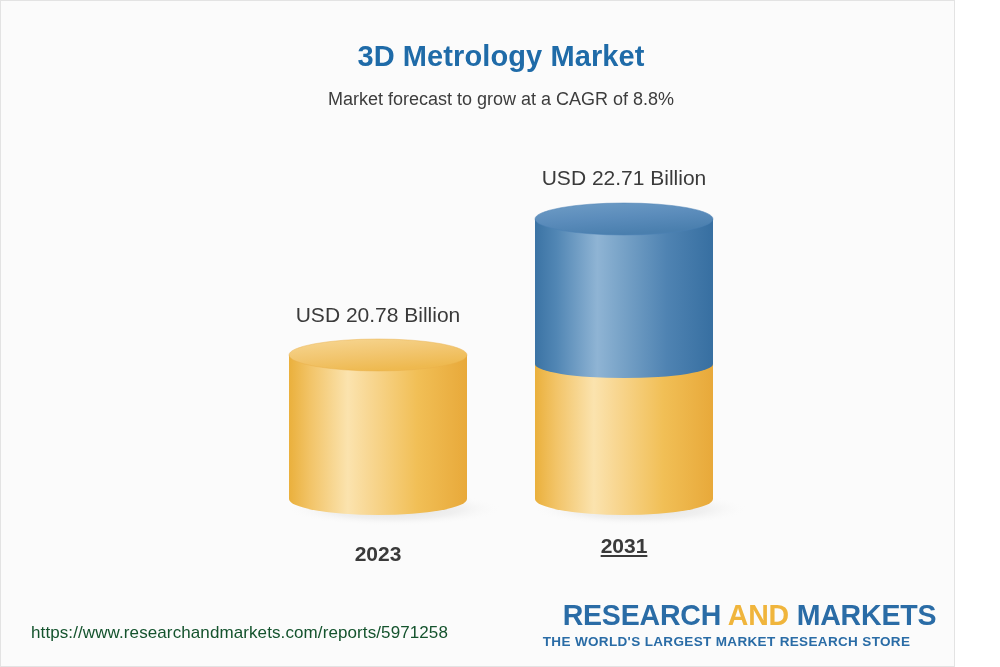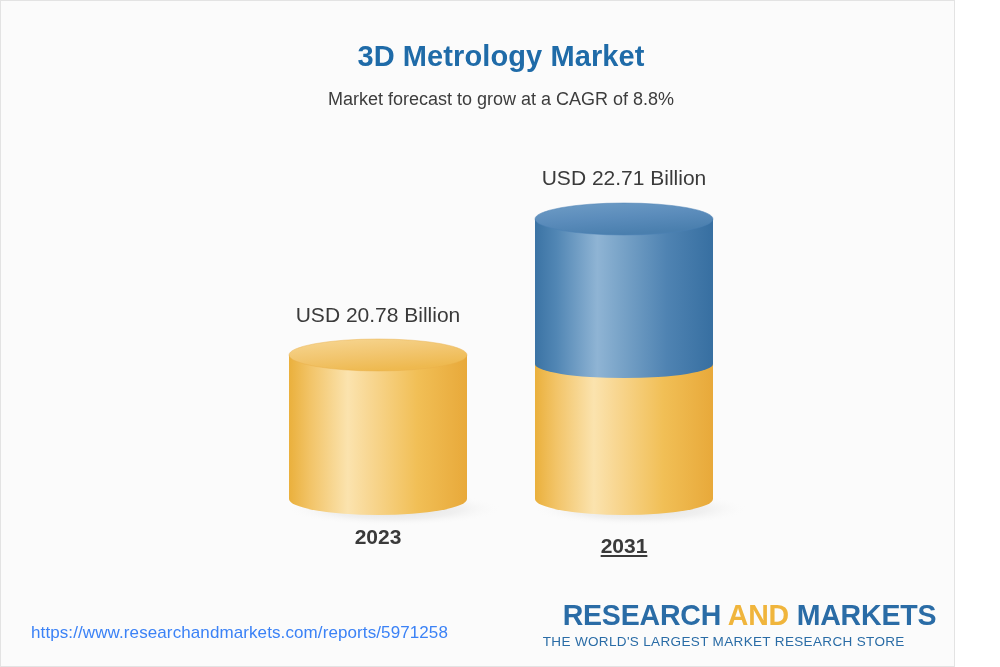--- a/index.html
+++ b/index.html
@@ -59,28 +59,28 @@
   .value-label-1 { left: 277px; top: 302px; width: 200px; }
   .value-label-2 { left: 523px; top: 165px; width: 200px; }
   .cat-label {
     position: absolute;
     text-align: center;
     font-size: 21px;
     font-weight: bold;
     color: #3a3a3a;
     white-space: nowrap;
   }
-  .cat-label-1 { left: 277px; top: 524px; width: 200px; }
+  .cat-label-1 { left: 277px; top: 541px; width: 200px; }
   .cat-label-2 { left: 523px; top: 533px; width: 200px; text-decoration: underline; }
   .footer-url {
     position: absolute;
     left: 30px;
     top: 622px;
     font-size: 17px;
-    color: #3b82f6;
+    color: #14532d;
     letter-spacing: 0.1px;
   }
   .logo-block {
     position: absolute;
     right: 18px;
     top: 598px;
   }
   .logo-main {
     font-size: 30px;
     font-weight: bold;
@@ -89,21 +89,21 @@
     line-height: 1.05;
     transform: scaleX(0.95);
     transform-origin: right center;
     white-space: nowrap;
   }
   .logo-main .logo-and {
     color: #f0b53c;
   }
   .logo-tag {
     font-size: 13.5px;
-    font-weight: normal;
+    font-weight: bold;
     color: #2a6ca6;
     letter-spacing: 0.35px;
     margin-top: 3px;
     white-space: nowrap;
   }
 </style>
 </head>
 <body>
 
 <div class="canvas">

